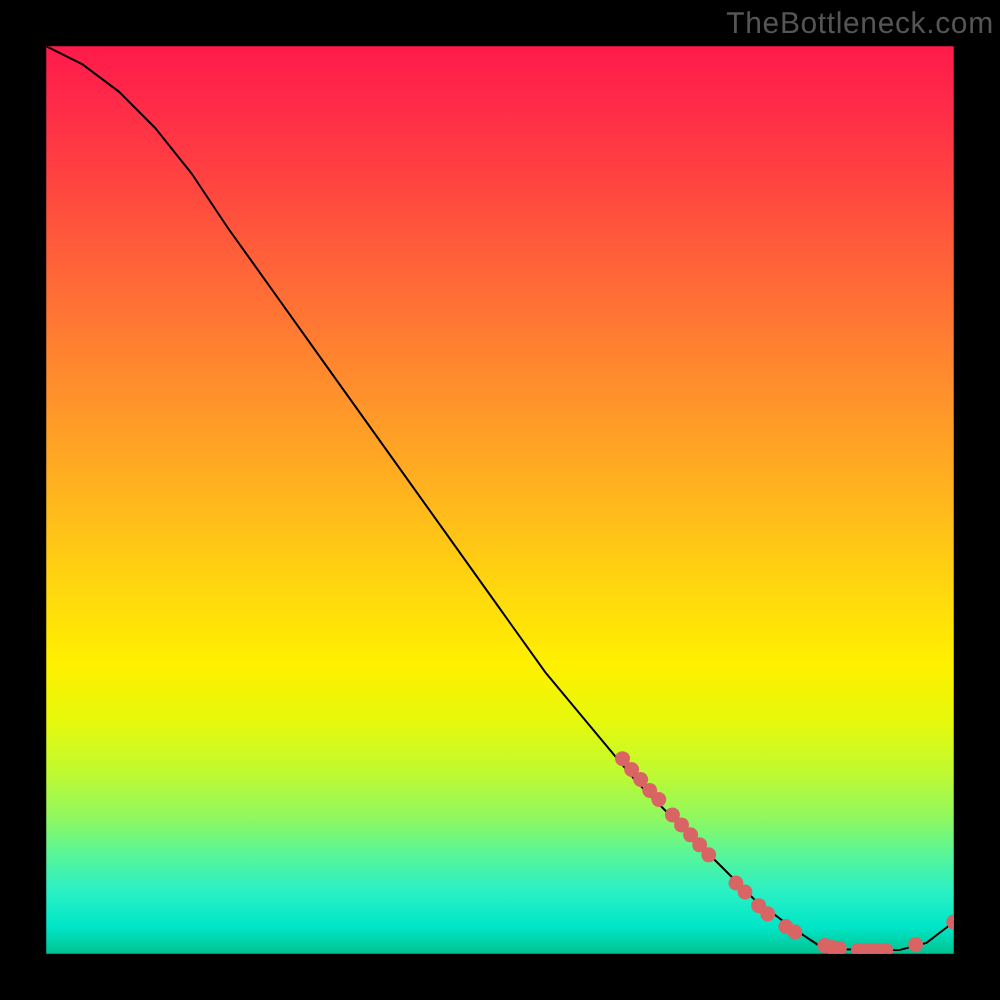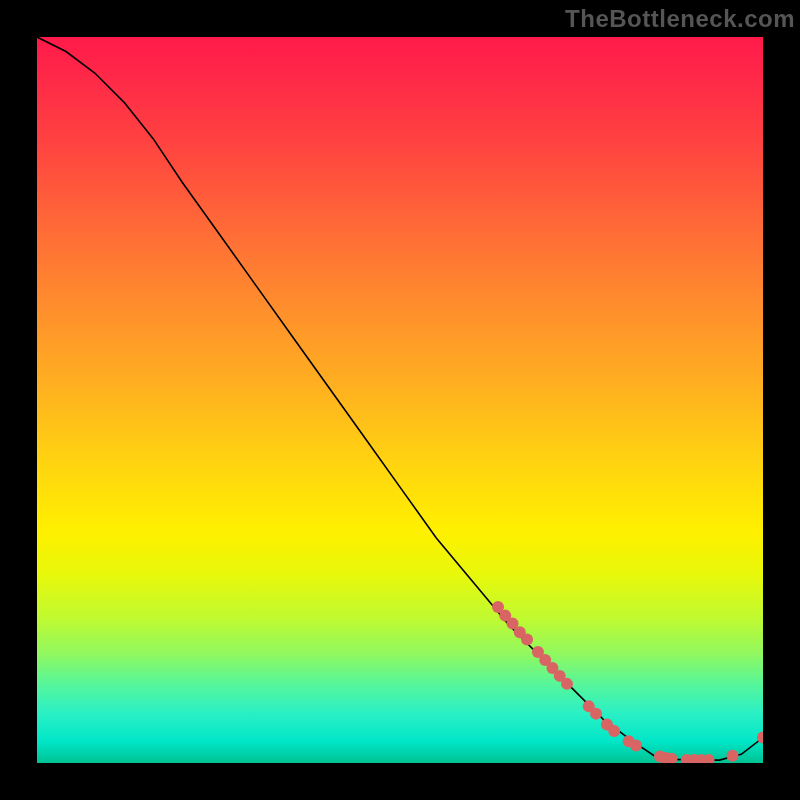--- a/index.html
+++ b/index.html
@@ -38,21 +38,21 @@
       #00e6c8 97%,
       #00c292 100%
     );
   }
   .watermark {
     position: absolute;
     top: 5px;
     right: 5px;
     color: #555;
     font-size: 24px;
-    font-weight: 700;
+    font-weight: 400;
     letter-spacing: 0.5px;
     z-index: 3;
   }
   .curve-svg {
     position: absolute;
     inset: 0;
     z-index: 2;
   }
 </style>
 </head>

